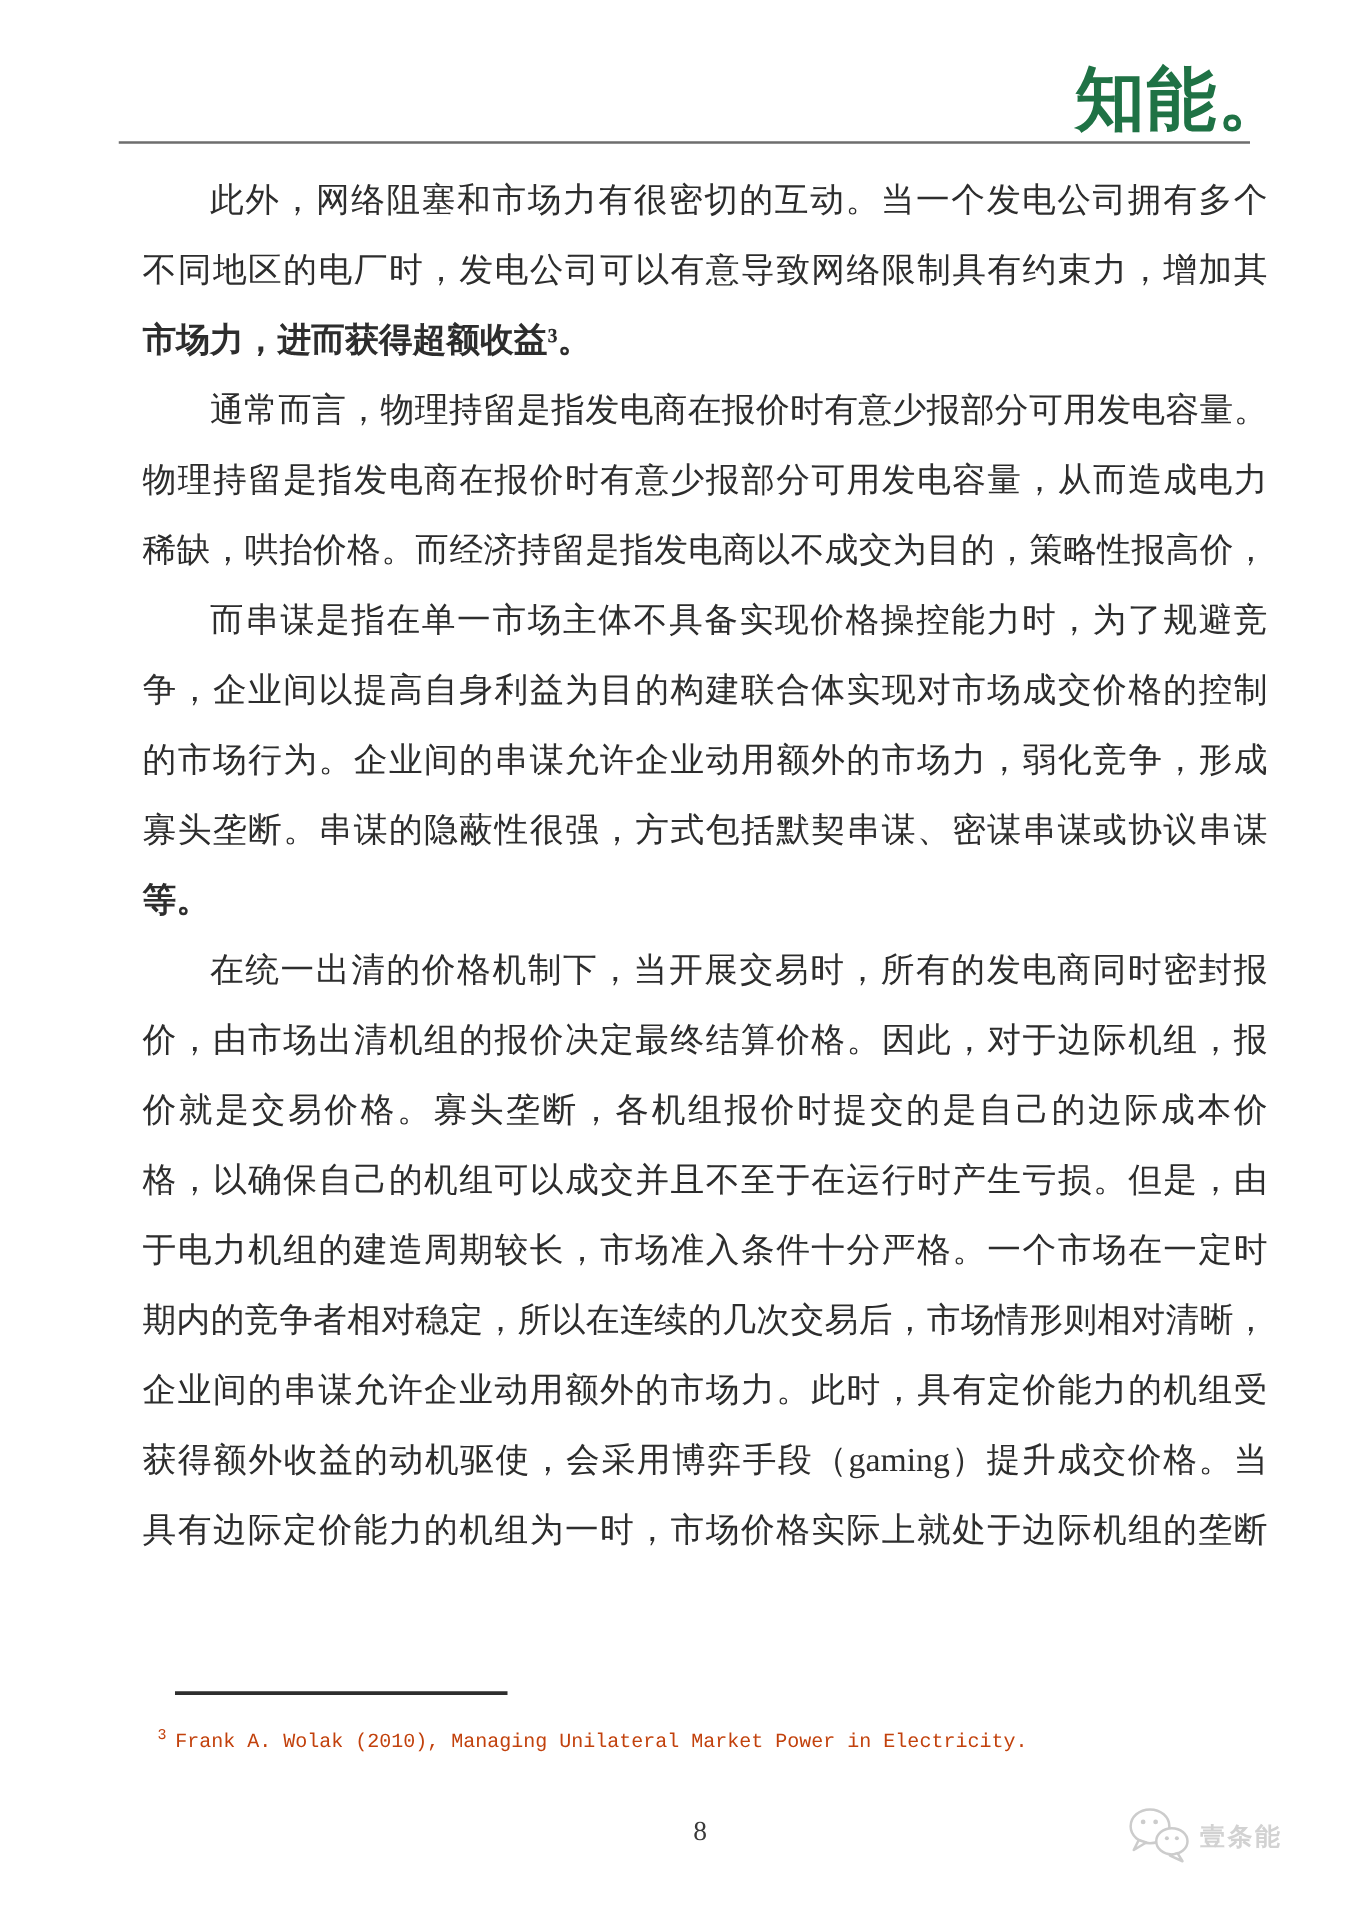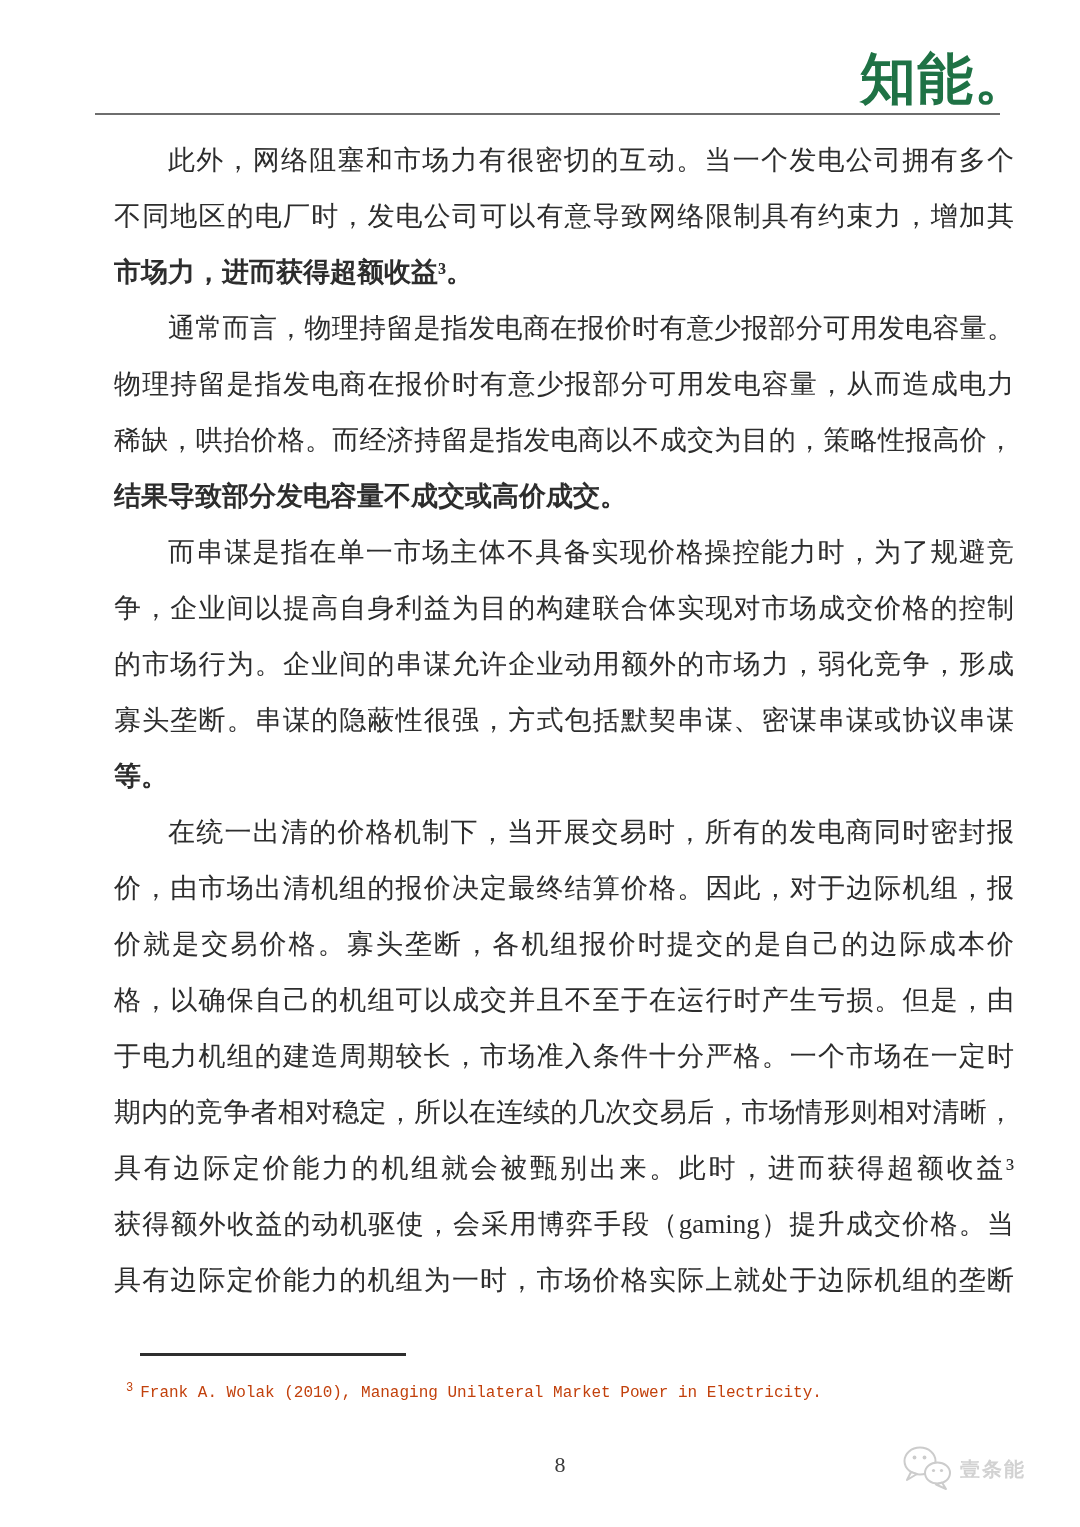--- a/index.html
+++ b/index.html
@@ -83,39 +83,38 @@
     <div class="para">
       <div class="line indent">此外，网络阻塞和市场力有很密切的互动。当一个发电公司拥有多个</div>
       <div class="line">不同地区的电厂时，发电公司可以有意导致网络限制具有约束力，增加其</div>
       <div class="line para-end">市场力，进而获得超额收益³。</div>
     </div>
 
     <div class="para">
       <div class="line indent">通常而言，物理持留是指发电商在报价时有意少报部分可用发电容量。</div>
       <div class="line">物理持留是指发电商在报价时有意少报部分可用发电容量，从而造成电力</div>
       <div class="line">稀缺，哄抬价格。而经济持留是指发电商以不成交为目的，策略性报高价，</div>
-      <div class="line para-end">结果导致部分发电容量不成交或高价成交。</div>
     </div>
 
     <div class="para">
       <div class="line indent">而串谋是指在单一市场主体不具备实现价格操控能力时，为了规避竞</div>
       <div class="line">争，企业间以提高自身利益为目的构建联合体实现对市场成交价格的控制</div>
       <div class="line">的市场行为。企业间的串谋允许企业动用额外的市场力，弱化竞争，形成</div>
       <div class="line">寡头垄断。串谋的隐蔽性很强，方式包括默契串谋、密谋串谋或协议串谋</div>
       <div class="line para-end">等。</div>
     </div>
 
     <div class="para">
       <div class="line indent">在统一出清的价格机制下，当开展交易时，所有的发电商同时密封报</div>
       <div class="line">价，由市场出清机组的报价决定最终结算价格。因此，对于边际机组，报</div>
       <div class="line">价就是交易价格。寡头垄断，各机组报价时提交的是自己的边际成本价</div>
       <div class="line">格，以确保自己的机组可以成交并且不至于在运行时产生亏损。但是，由</div>
       <div class="line">于电力机组的建造周期较长，市场准入条件十分严格。一个市场在一定时</div>
       <div class="line">期内的竞争者相对稳定，所以在连续的几次交易后，市场情形则相对清晰，</div>
-      <div class="line">具有边际定价能力的机组就会被甄别出来。此时，进而获得超额收益³</div>
+      <div class="line">企业间的串谋允许企业动用额外的市场力。此时，具有定价能力的机组受</div>
       <div class="line">获得额外收益的动机驱使，会采用博弈手段（gaming）提升成交价格。当</div>
       <div class="line">具有边际定价能力的机组为一时，市场价格实际上就处于边际机组的垄断</div>
     </div>
 
   </div>
 
   <div class="footnote-rule"></div>
   <div class="footnote">
     <span class="fn-marker">3</span><span>Frank A. Wolak (2010), Managing Unilateral Market Power in Electricity.</span>
   </div>

